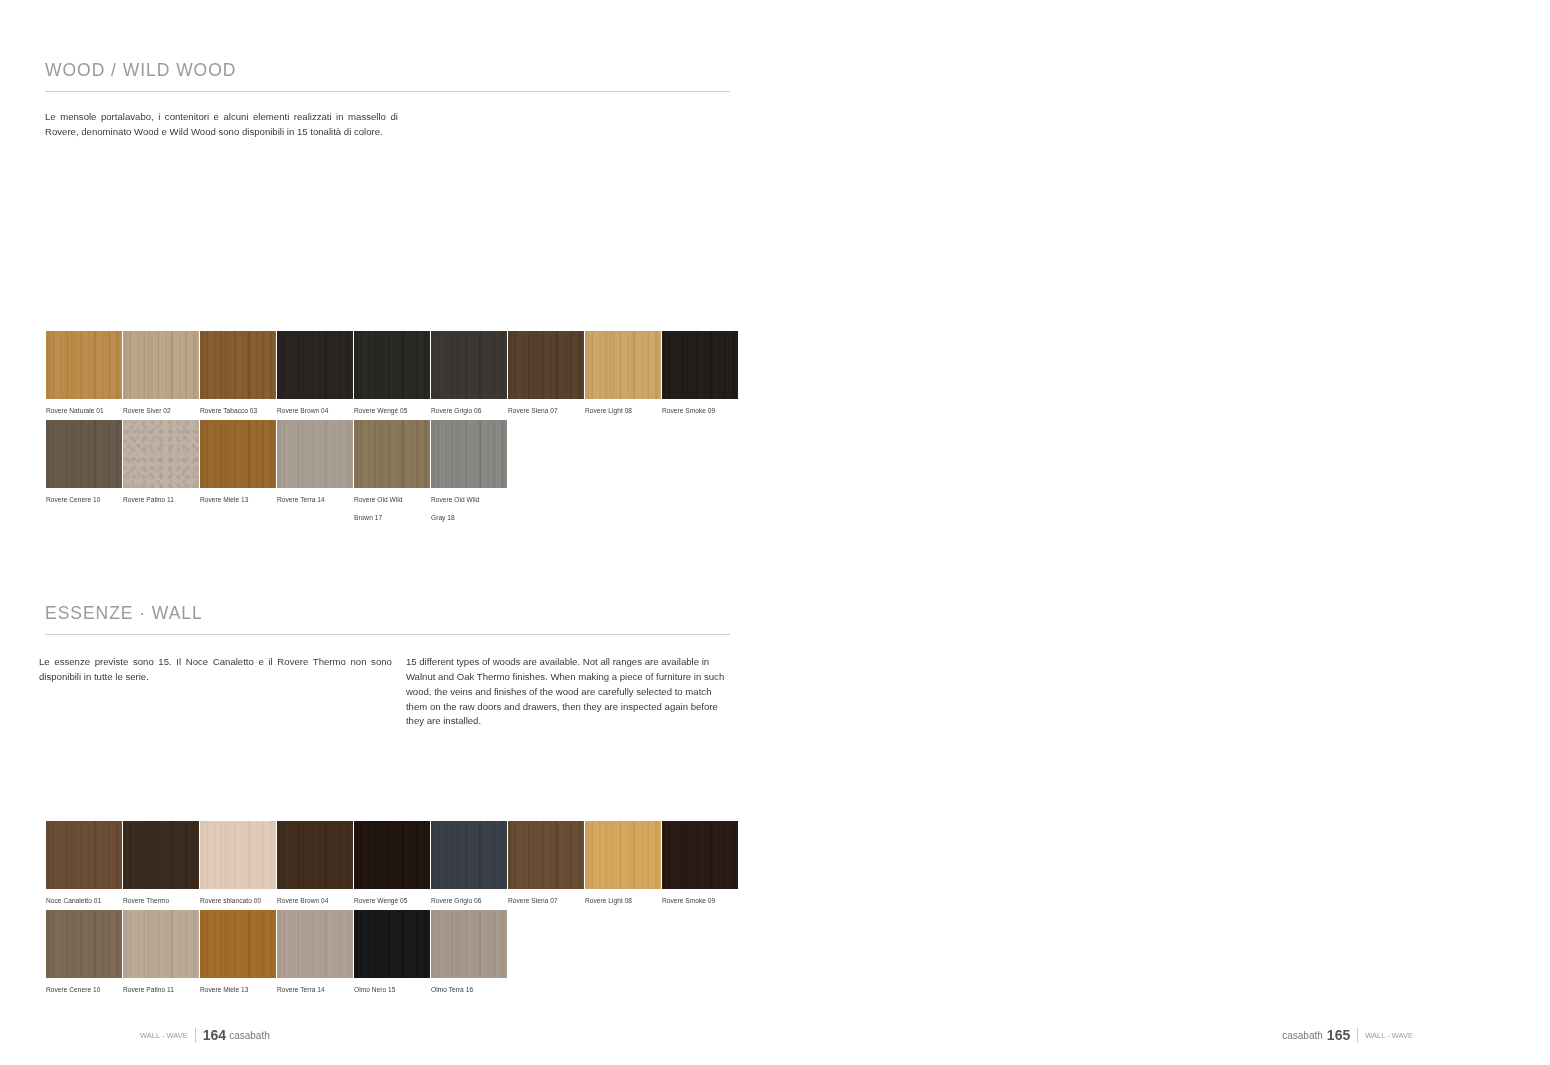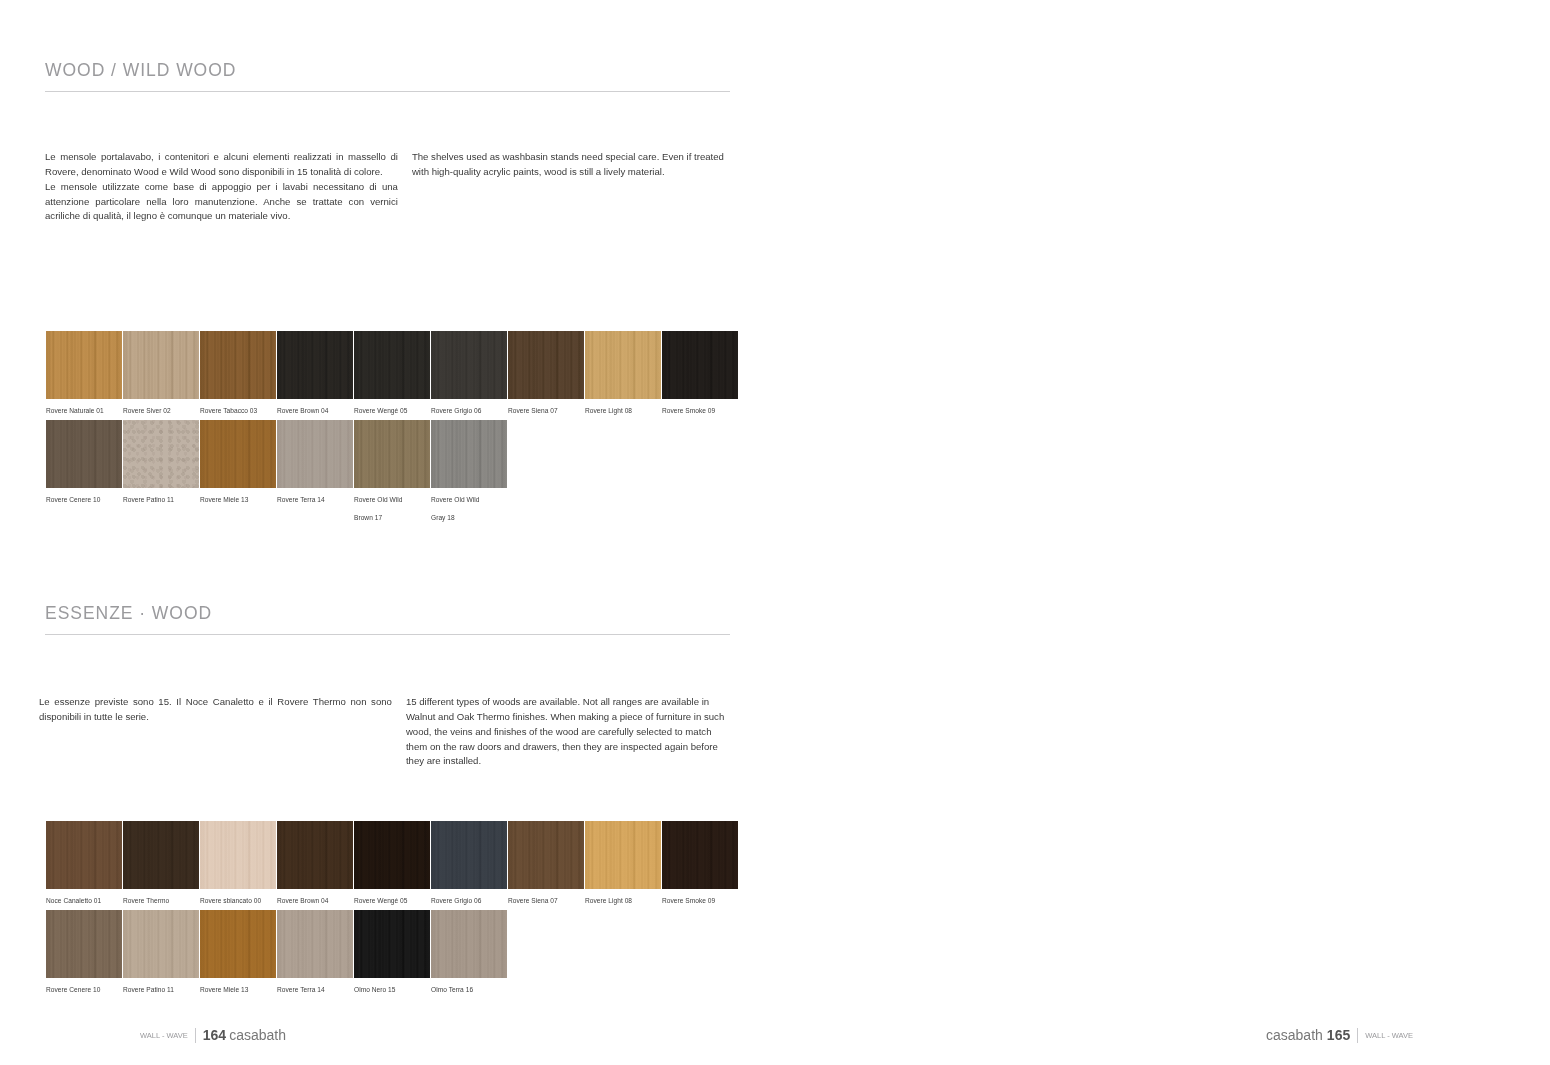--- a/index.html
+++ b/index.html
@@ -15,40 +15,40 @@
   .leaf.right{padding:0 40px 0 40px;}
 
   
   .sec-head{
     font-size:17.5px;letter-spacing:.055em;color:#9a9a9d;font-weight:400;
     padding-top:0;line-height:1;
   }
   .sec-rule{height:1px;background:#cfcfd1;margin-top:11px;}
 
   
-  .cols{display:flex;gap:4px;margin-top:40px;}
+  .cols{display:flex;gap:4px;}
   .col{font-size:9.6px;line-height:1.55;color:#3a3a3a;}
   .col p{margin:0;}
   .col p + p{margin-top:0;}
   .just{text-align:justify;}
 
   
   .sw-row{display:flex;}
   .sw{width:76px;margin-right:1px;}
   .sw .chip{width:76px;height:68px;display:block;border:0;}
   .sw .cap{
     font-size:6.6px;line-height:1.32;color:#3d3d3d;margin-top:4px;
     letter-spacing:.005em;white-space:pre-line;
   }
 
   
   .footer{position:absolute;bottom:22px;font-size:7.5px;color:#9a9a9d;display:flex;align-items:center;}
   .footer .bar{width:1px;height:15px;background:#c9c9cc;margin:0 7px;}
   .footer .pg{color:#555;font-weight:bold;font-size:14px;}
-  .footer .brand{color:#777;font-size:14px;margin-left:3px;}
+  .footer .brand{color:#777;font-size:10px;margin-left:3px;}
   .footer.left{left:140px;}
   .footer.right{right:137px;}
 
   
   .blk{position:absolute;}
 </style>
 </head>
 <body>
 
 <div class="page">
@@ -56,24 +56,22 @@
 
   <div class="leaf left">
 
     <div class="blk" style="left:45px;top:62px;width:685px;">
       <div class="sec-head">WOOD / WILD WOOD</div>
       <div class="sec-rule"></div>
     </div>
     <div class="blk cols" style="left:45px;top:110px;width:690px;">
       <div class="col just" style="width:355px;padding-right:10px;">
             <p>Le mensole portalavabo, i contenitori e alcuni elementi realizzati in massello di Rovere, denominato Wood e Wild Wood sono disponibili in 15 tonalità di colore.</p>
-            <p>Le mensole utilizzate come base di appoggio per i lavabi necessitano di una attenzione particolare nella loro manutenzione.  Anche se trattate con vernici acriliche di qualità, il legno è comunque un materiale vivo.</p>
           </div>
       <div class="col" style="width:325px;">
-            <p>The shelves used as washbasin stands need special care. Even if treated with high-quality acrylic paints, wood is still a lively material.</p>
           </div>
     </div>
 
     <div class="blk" style="left:46px;top:331px;">
       <div class="sw-row" id="wood-r1">
             <div class="sw"><span class="chip" style="background-image: repeating-linear-gradient(90deg, rgba(138, 95, 35, 0) 0px, rgba(138, 95, 35, 0.333) 1px, rgba(138, 95, 35, 0) 2px, rgba(138, 95, 35, 0.133) 4px, rgba(138, 95, 35, 0) 6px, rgba(138, 95, 35, 0.4) 7px, rgba(138, 95, 35, 0) 9px, rgba(138, 95, 35, 0.067) 12px, rgba(138, 95, 35, 0) 14px), repeating-linear-gradient(90deg, rgba(138, 95, 35, 0) 0px, rgba(138, 95, 35, 0.2) 3px, rgba(138, 95, 35, 0) 5px, rgba(138, 95, 35, 0) 23px), linear-gradient(rgb(192, 143, 78), rgb(192, 143, 78));"></span><span class="cap">Rovere Naturale 01</span></div>
             <div class="sw"><span class="chip" style="background-image: repeating-linear-gradient(90deg, rgba(141, 117, 87, 0) 0px, rgba(141, 117, 87, 0.333) 1px, rgba(141, 117, 87, 0) 2px, rgba(141, 117, 87, 0.133) 4px, rgba(141, 117, 87, 0) 6px, rgba(141, 117, 87, 0.4) 7px, rgba(141, 117, 87, 0) 9px, rgba(141, 117, 87, 0.067) 12px, rgba(141, 117, 87, 0) 14px), repeating-linear-gradient(90deg, rgba(141, 117, 87, 0) 0px, rgba(141, 117, 87, 0.2) 3px, rgba(141, 117, 87, 0) 5px, rgba(141, 117, 87, 0) 23px), linear-gradient(rgb(191, 168, 140), rgb(191, 168, 140));"></span><span class="cap">Rovere Siver 02</span></div>
             <div class="sw"><span class="chip" style="background-image: repeating-linear-gradient(90deg, rgba(79, 51, 15, 0) 0px, rgba(79, 51, 15, 0.333) 1px, rgba(79, 51, 15, 0) 2px, rgba(79, 51, 15, 0.133) 4px, rgba(79, 51, 15, 0) 6px, rgba(79, 51, 15, 0.4) 7px, rgba(79, 51, 15, 0) 9px, rgba(79, 51, 15, 0.067) 12px, rgba(79, 51, 15, 0) 14px), repeating-linear-gradient(90deg, rgba(79, 51, 15, 0) 0px, rgba(79, 51, 15, 0.2) 3px, rgba(79, 51, 15, 0) 5px, rgba(79, 51, 15, 0) 23px), linear-gradient(rgb(138, 96, 51), rgb(138, 96, 51));"></span><span class="cap">Rovere Tabacco 03</span></div>
             <div class="sw"><span class="chip" style="background-image: repeating-linear-gradient(90deg, rgba(16, 16, 16, 0) 0px, rgba(16, 16, 16, 0.333) 1px, rgba(16, 16, 16, 0) 2px, rgba(16, 16, 16, 0.133) 4px, rgba(16, 16, 16, 0) 6px, rgba(16, 16, 16, 0.4) 7px, rgba(16, 16, 16, 0) 9px, rgba(16, 16, 16, 0.067) 12px, rgba(16, 16, 16, 0) 14px), repeating-linear-gradient(90deg, rgba(16, 16, 16, 0) 0px, rgba(16, 16, 16, 0.2) 3px, rgba(16, 16, 16, 0) 5px, rgba(16, 16, 16, 0) 23px), linear-gradient(rgb(42, 39, 35), rgb(42, 39, 35));"></span><span class="cap">Rovere Brown 04</span></div>
             <div class="sw"><span class="chip" style="background-image: repeating-linear-gradient(90deg, rgba(18, 17, 16, 0) 0px, rgba(18, 17, 16, 0.333) 1px, rgba(18, 17, 16, 0) 2px, rgba(18, 17, 16, 0.133) 4px, rgba(18, 17, 16, 0) 6px, rgba(18, 17, 16, 0.4) 7px, rgba(18, 17, 16, 0) 9px, rgba(18, 17, 16, 0.067) 12px, rgba(18, 17, 16, 0) 14px), repeating-linear-gradient(90deg, rgba(18, 17, 16, 0) 0px, rgba(18, 17, 16, 0.2) 3px, rgba(18, 17, 16, 0) 5px, rgba(18, 17, 16, 0) 23px), linear-gradient(rgb(44, 42, 38), rgb(44, 42, 38));"></span><span class="cap">Rovere Wengé 05</span></div>
@@ -90,21 +88,21 @@
             <div class="sw"><span class="chip" style="background-image: repeating-linear-gradient(90deg, rgba(112, 72, 26, 0) 0px, rgba(112, 72, 26, 0.333) 1px, rgba(112, 72, 26, 0) 2px, rgba(112, 72, 26, 0.133) 4px, rgba(112, 72, 26, 0) 6px, rgba(112, 72, 26, 0.4) 7px, rgba(112, 72, 26, 0) 9px, rgba(112, 72, 26, 0.067) 12px, rgba(112, 72, 26, 0) 14px), repeating-linear-gradient(90deg, rgba(112, 72, 26, 0) 0px, rgba(112, 72, 26, 0.2) 3px, rgba(112, 72, 26, 0) 5px, rgba(112, 72, 26, 0) 23px), linear-gradient(rgb(155, 106, 46), rgb(155, 106, 46));"></span><span class="cap">Rovere Miele 13</span></div>
             <div class="sw"><span class="chip" style="background-image: repeating-linear-gradient(90deg, rgba(141, 128, 119, 0) 0px, rgba(141, 128, 119, 0.333) 1px, rgba(141, 128, 119, 0) 2px, rgba(141, 128, 119, 0.133) 4px, rgba(141, 128, 119, 0) 6px, rgba(141, 128, 119, 0.4) 7px, rgba(141, 128, 119, 0) 9px, rgba(141, 128, 119, 0.067) 12px, rgba(141, 128, 119, 0) 14px), repeating-linear-gradient(90deg, rgba(141, 128, 119, 0) 0px, rgba(141, 128, 119, 0.2) 3px, rgba(141, 128, 119, 0) 5px, rgba(141, 128, 119, 0) 23px), linear-gradient(rgb(170, 160, 150), rgb(170, 160, 150));"></span><span class="cap">Rovere Terra 14</span></div>
             <div class="sw"><span class="chip" style="background-image: repeating-linear-gradient(90deg, rgba(94, 79, 53, 0) 0px, rgba(94, 79, 53, 0.333) 1px, rgba(94, 79, 53, 0) 2px, rgba(94, 79, 53, 0.133) 4px, rgba(94, 79, 53, 0) 6px, rgba(94, 79, 53, 0.4) 7px, rgba(94, 79, 53, 0) 9px, rgba(94, 79, 53, 0.067) 12px, rgba(94, 79, 53, 0) 14px), repeating-linear-gradient(90deg, rgba(94, 79, 53, 0) 0px, rgba(94, 79, 53, 0.2) 3px, rgba(94, 79, 53, 0) 5px, rgba(94, 79, 53, 0) 23px), linear-gradient(rgb(140, 122, 92), rgb(140, 122, 92));"></span><span class="cap">Rovere Old Wild
 Brown 17</span></div>
             <div class="sw"><span class="chip" style="background-image: repeating-linear-gradient(90deg, rgba(93, 92, 89, 0) 0px, rgba(93, 92, 89, 0.333) 1px, rgba(93, 92, 89, 0) 2px, rgba(93, 92, 89, 0.133) 4px, rgba(93, 92, 89, 0) 6px, rgba(93, 92, 89, 0.4) 7px, rgba(93, 92, 89, 0) 9px, rgba(93, 92, 89, 0.067) 12px, rgba(93, 92, 89, 0) 14px), repeating-linear-gradient(90deg, rgba(93, 92, 89, 0) 0px, rgba(93, 92, 89, 0.2) 3px, rgba(93, 92, 89, 0) 5px, rgba(93, 92, 89, 0) 23px), linear-gradient(rgb(140, 138, 134), rgb(140, 138, 134));"></span><span class="cap">Rovere Old Wild
 Gray 18</span></div>
           </div>
     </div>
 
     <div class="blk" style="left:45px;top:605px;width:685px;">
-      <div class="sec-head">ESSENZE · WOOD</div>
+      <div class="sec-head">ESSENZE · WALL</div>
       <div class="sec-rule"></div>
     </div>
     <div class="blk cols" style="left:39px;top:655px;width:690px;">
       <div class="col just" style="width:355px;padding-right:10px;">
             <p>Le essenze previste sono 15. Il Noce Canaletto e il Rovere Thermo non sono disponibili in tutte le serie.</p>
           </div>
       <div class="col" style="width:325px;">
             <p>15 different types of woods are available. Not all ranges are available in Walnut and Oak Thermo finishes. When making a piece of furniture in such wood, the veins and finishes of the wood are carefully selected to match them on the raw doors and drawers, then they are inspected again before they are installed.</p>
           </div>
     </div>

